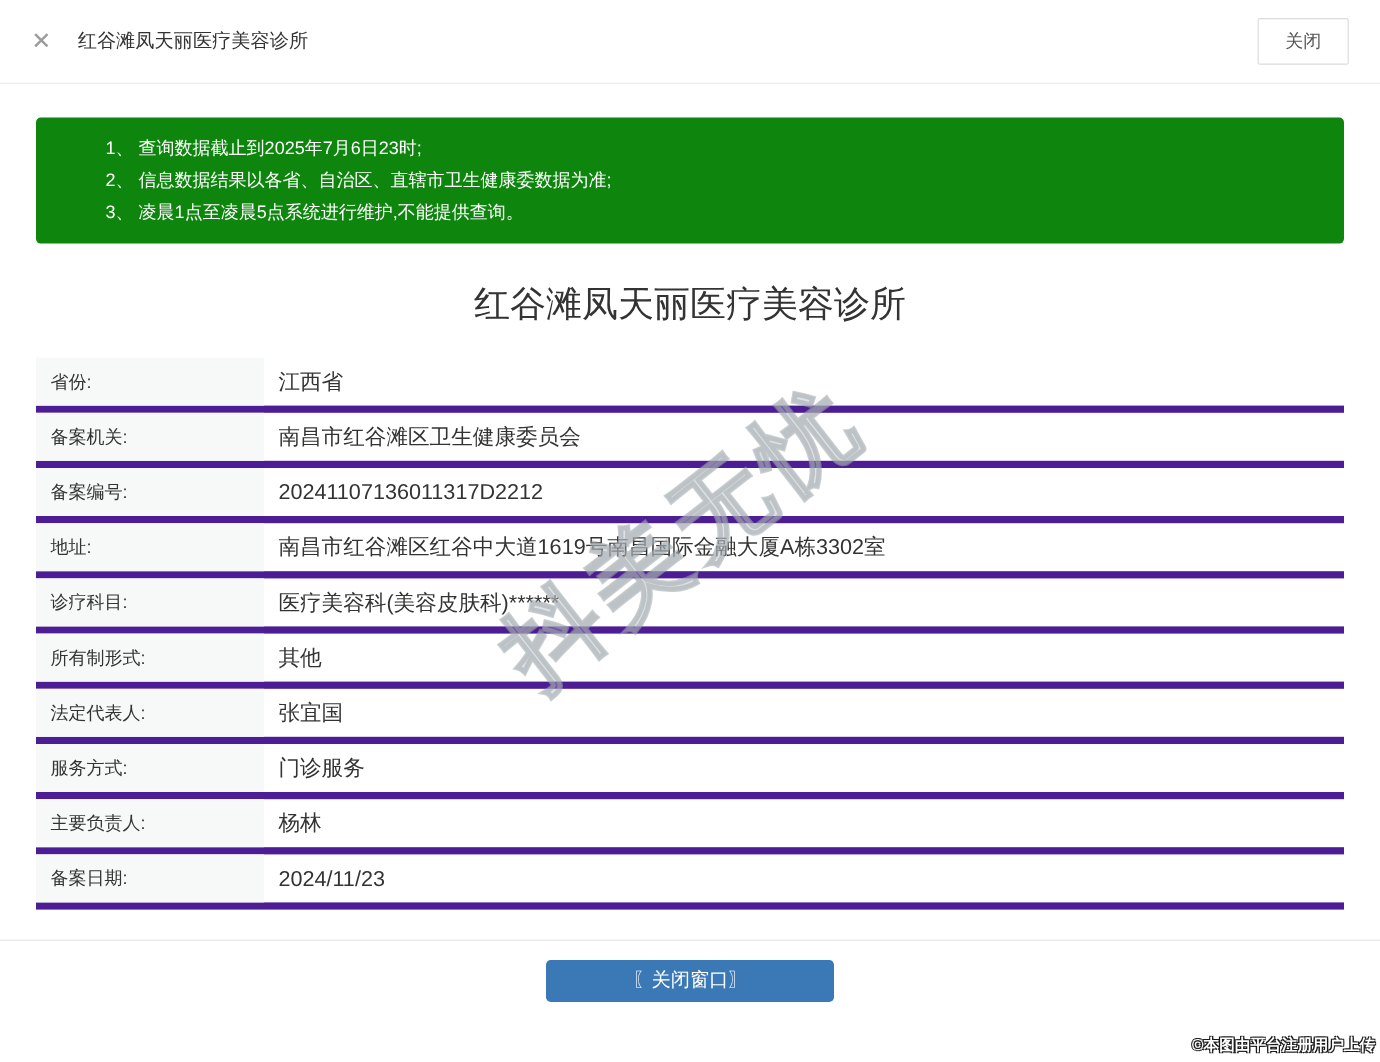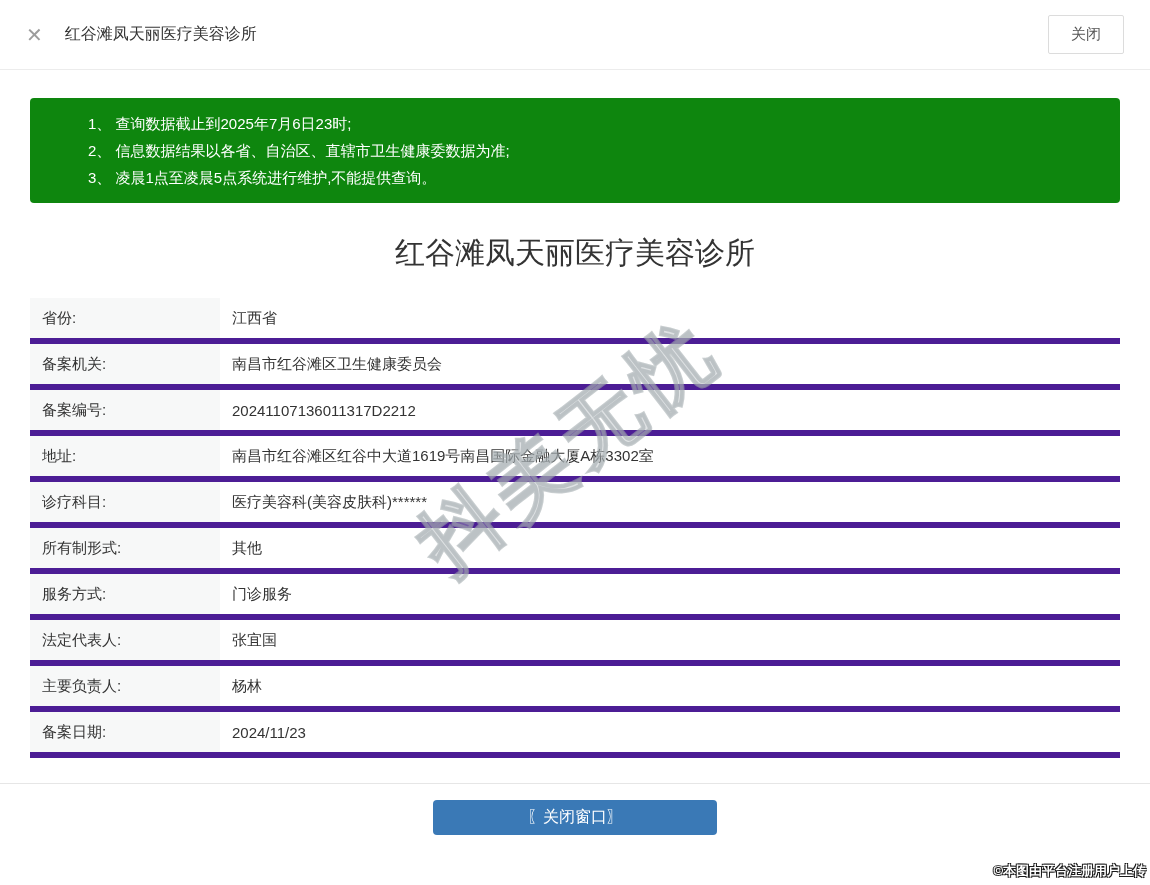--- a/index.html
+++ b/index.html
@@ -81,37 +81,37 @@
     padding-left:12px;
     font-size:15px;
     color:#333;
     flex-shrink:0;
   }
   .row .value {
     flex:1;
     display:flex;
     align-items:center;
     padding-left:12px;
-    font-size:15px;
+    font-size:18px;
     color:#333;
   }
 
   
   .footer-divider {
     margin-top:25px;
     border-top:1px solid #e6e6e6;
     width:100%;
   }
   .footer {
     display:flex;
     justify-content:center;
     padding-top:16px;
   }
   .close-window-btn {
-    width:284px;
+    width:240px;
     height:35px;
     background:#3a79b6;
     color:#fff;
     border:none;
     border-radius:4px;
     font-size:16px;
     font-family:inherit;
     cursor:pointer;
   }
 
@@ -180,26 +180,26 @@
     </div>
     <div class="row">
       <div class="label">诊疗科目:</div>
       <div class="value">医疗美容科(美容皮肤科)******</div>
     </div>
     <div class="row">
       <div class="label">所有制形式:</div>
       <div class="value">其他</div>
     </div>
     <div class="row">
+      <div class="label">法定代表人:</div>
+      <div class="value">张宜国</div>
+    </div>
+    <div class="row">
       <div class="label">服务方式:</div>
       <div class="value">门诊服务</div>
-    </div>
-    <div class="row">
-      <div class="label">法定代表人:</div>
-      <div class="value">张宜国</div>
     </div>
     <div class="row">
       <div class="label">主要负责人:</div>
       <div class="value">杨林</div>
     </div>
     <div class="row">
       <div class="label">备案日期:</div>
       <div class="value">2024/11/23</div>
     </div>
   </div>

